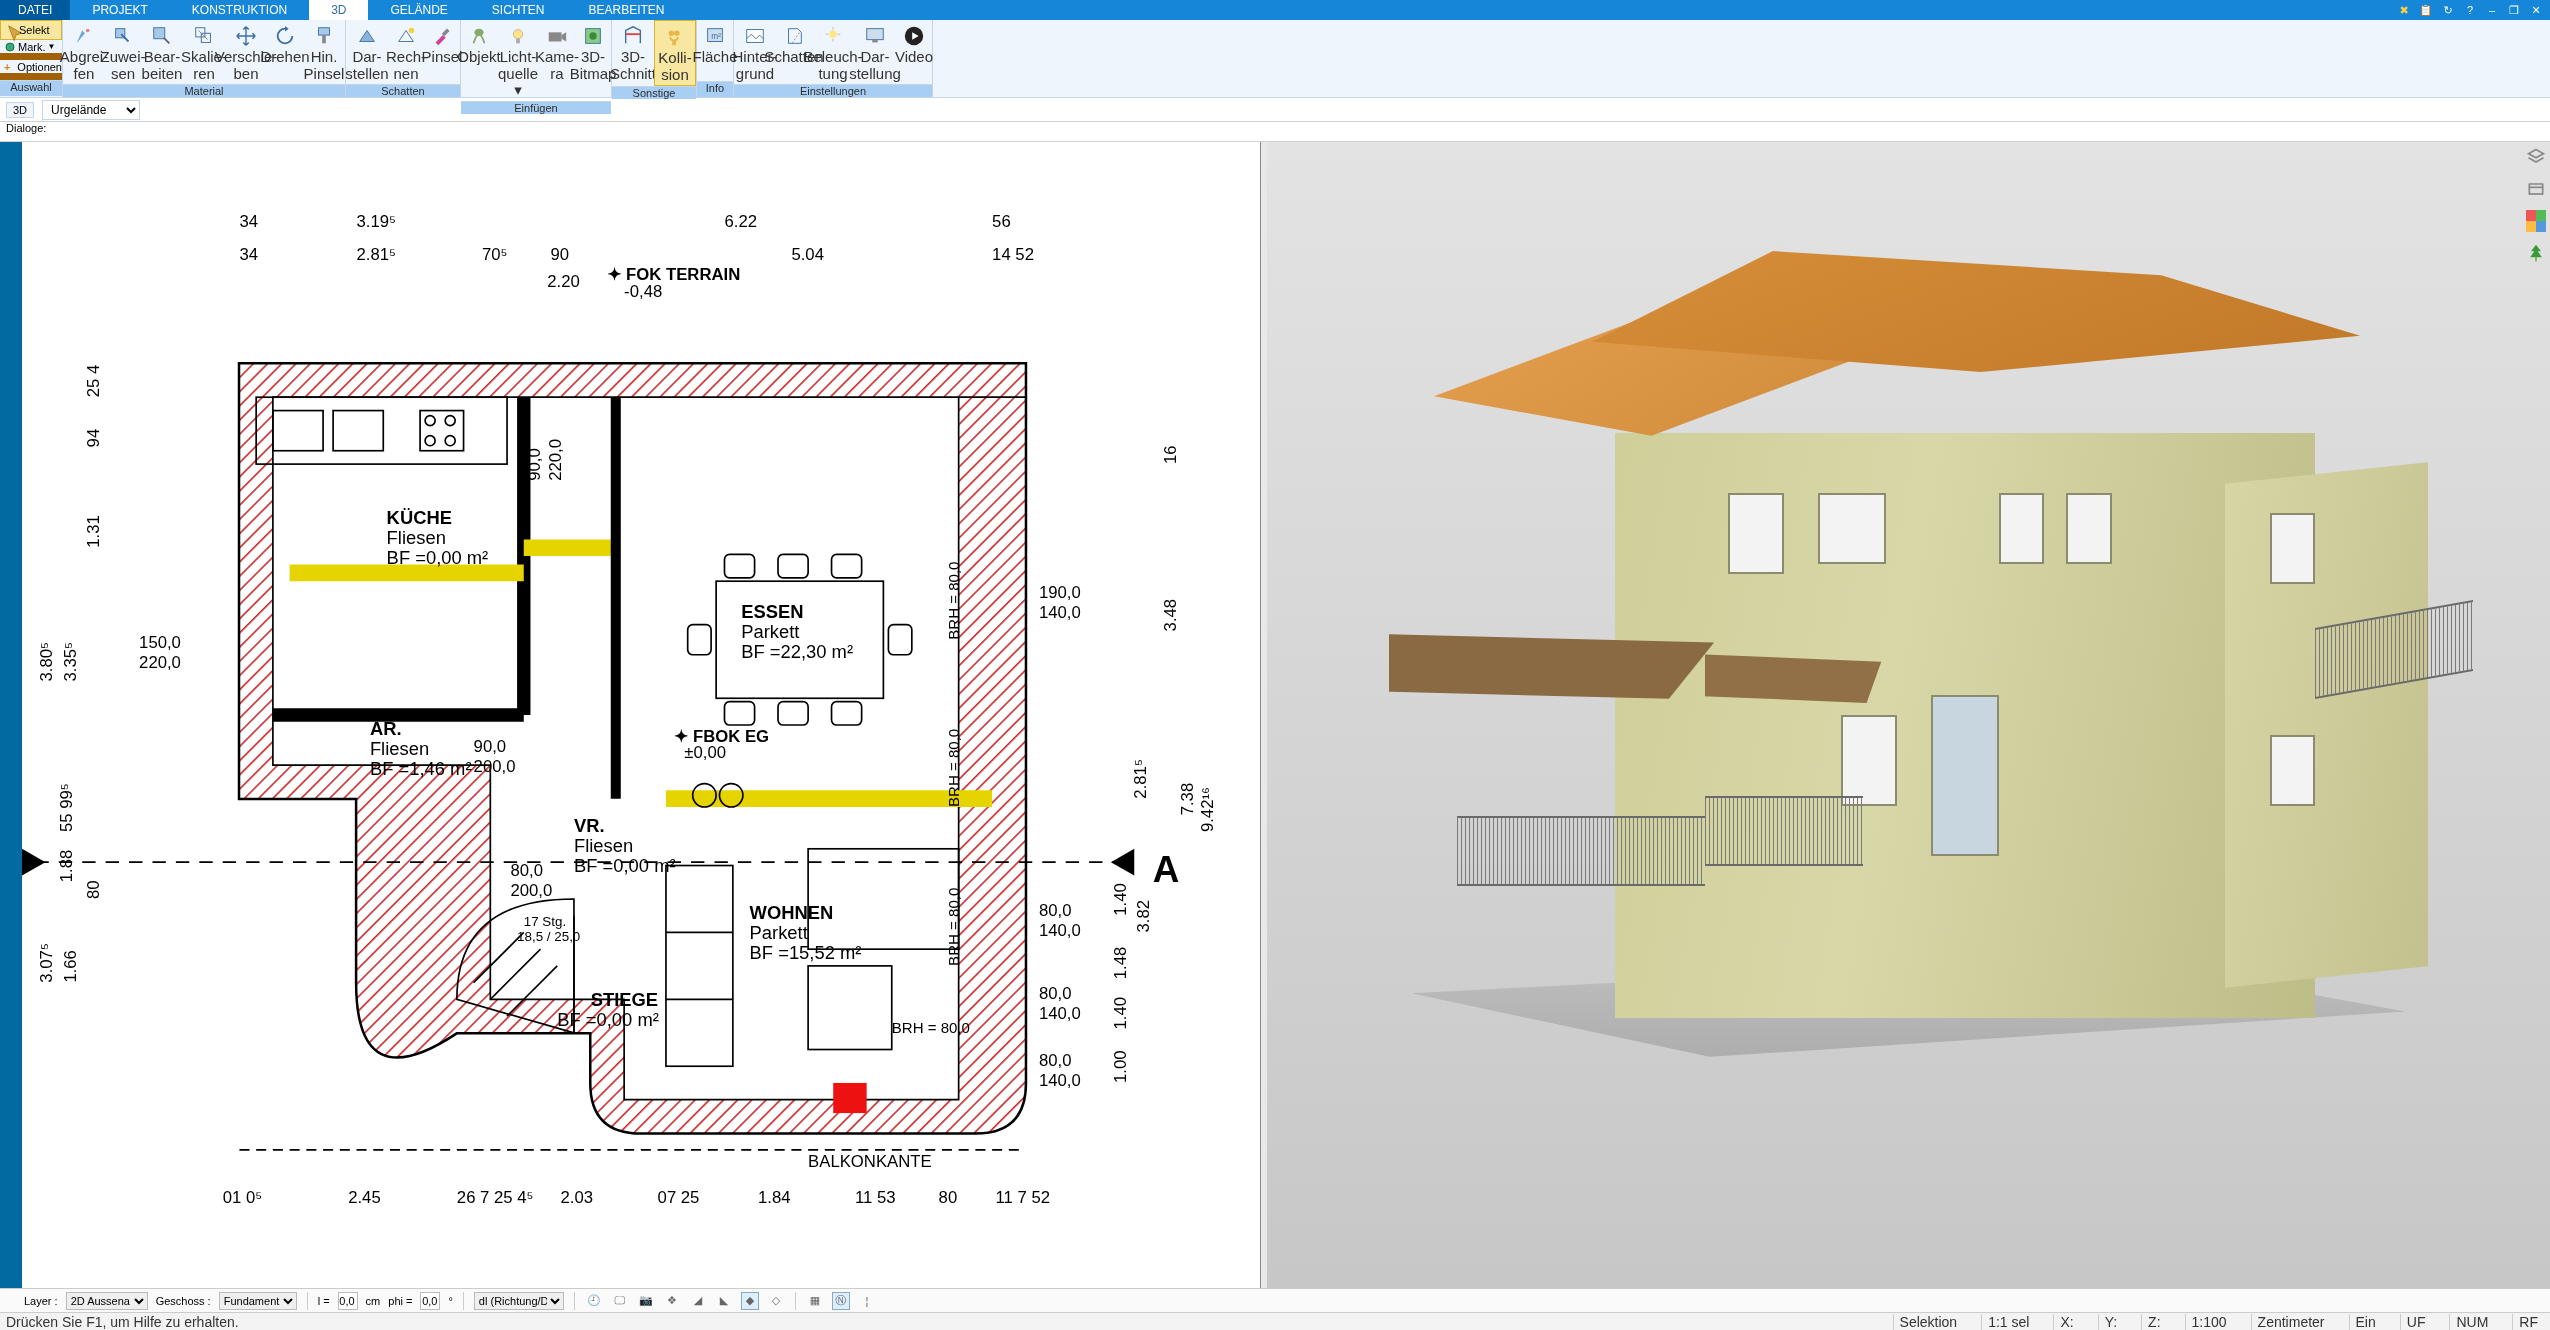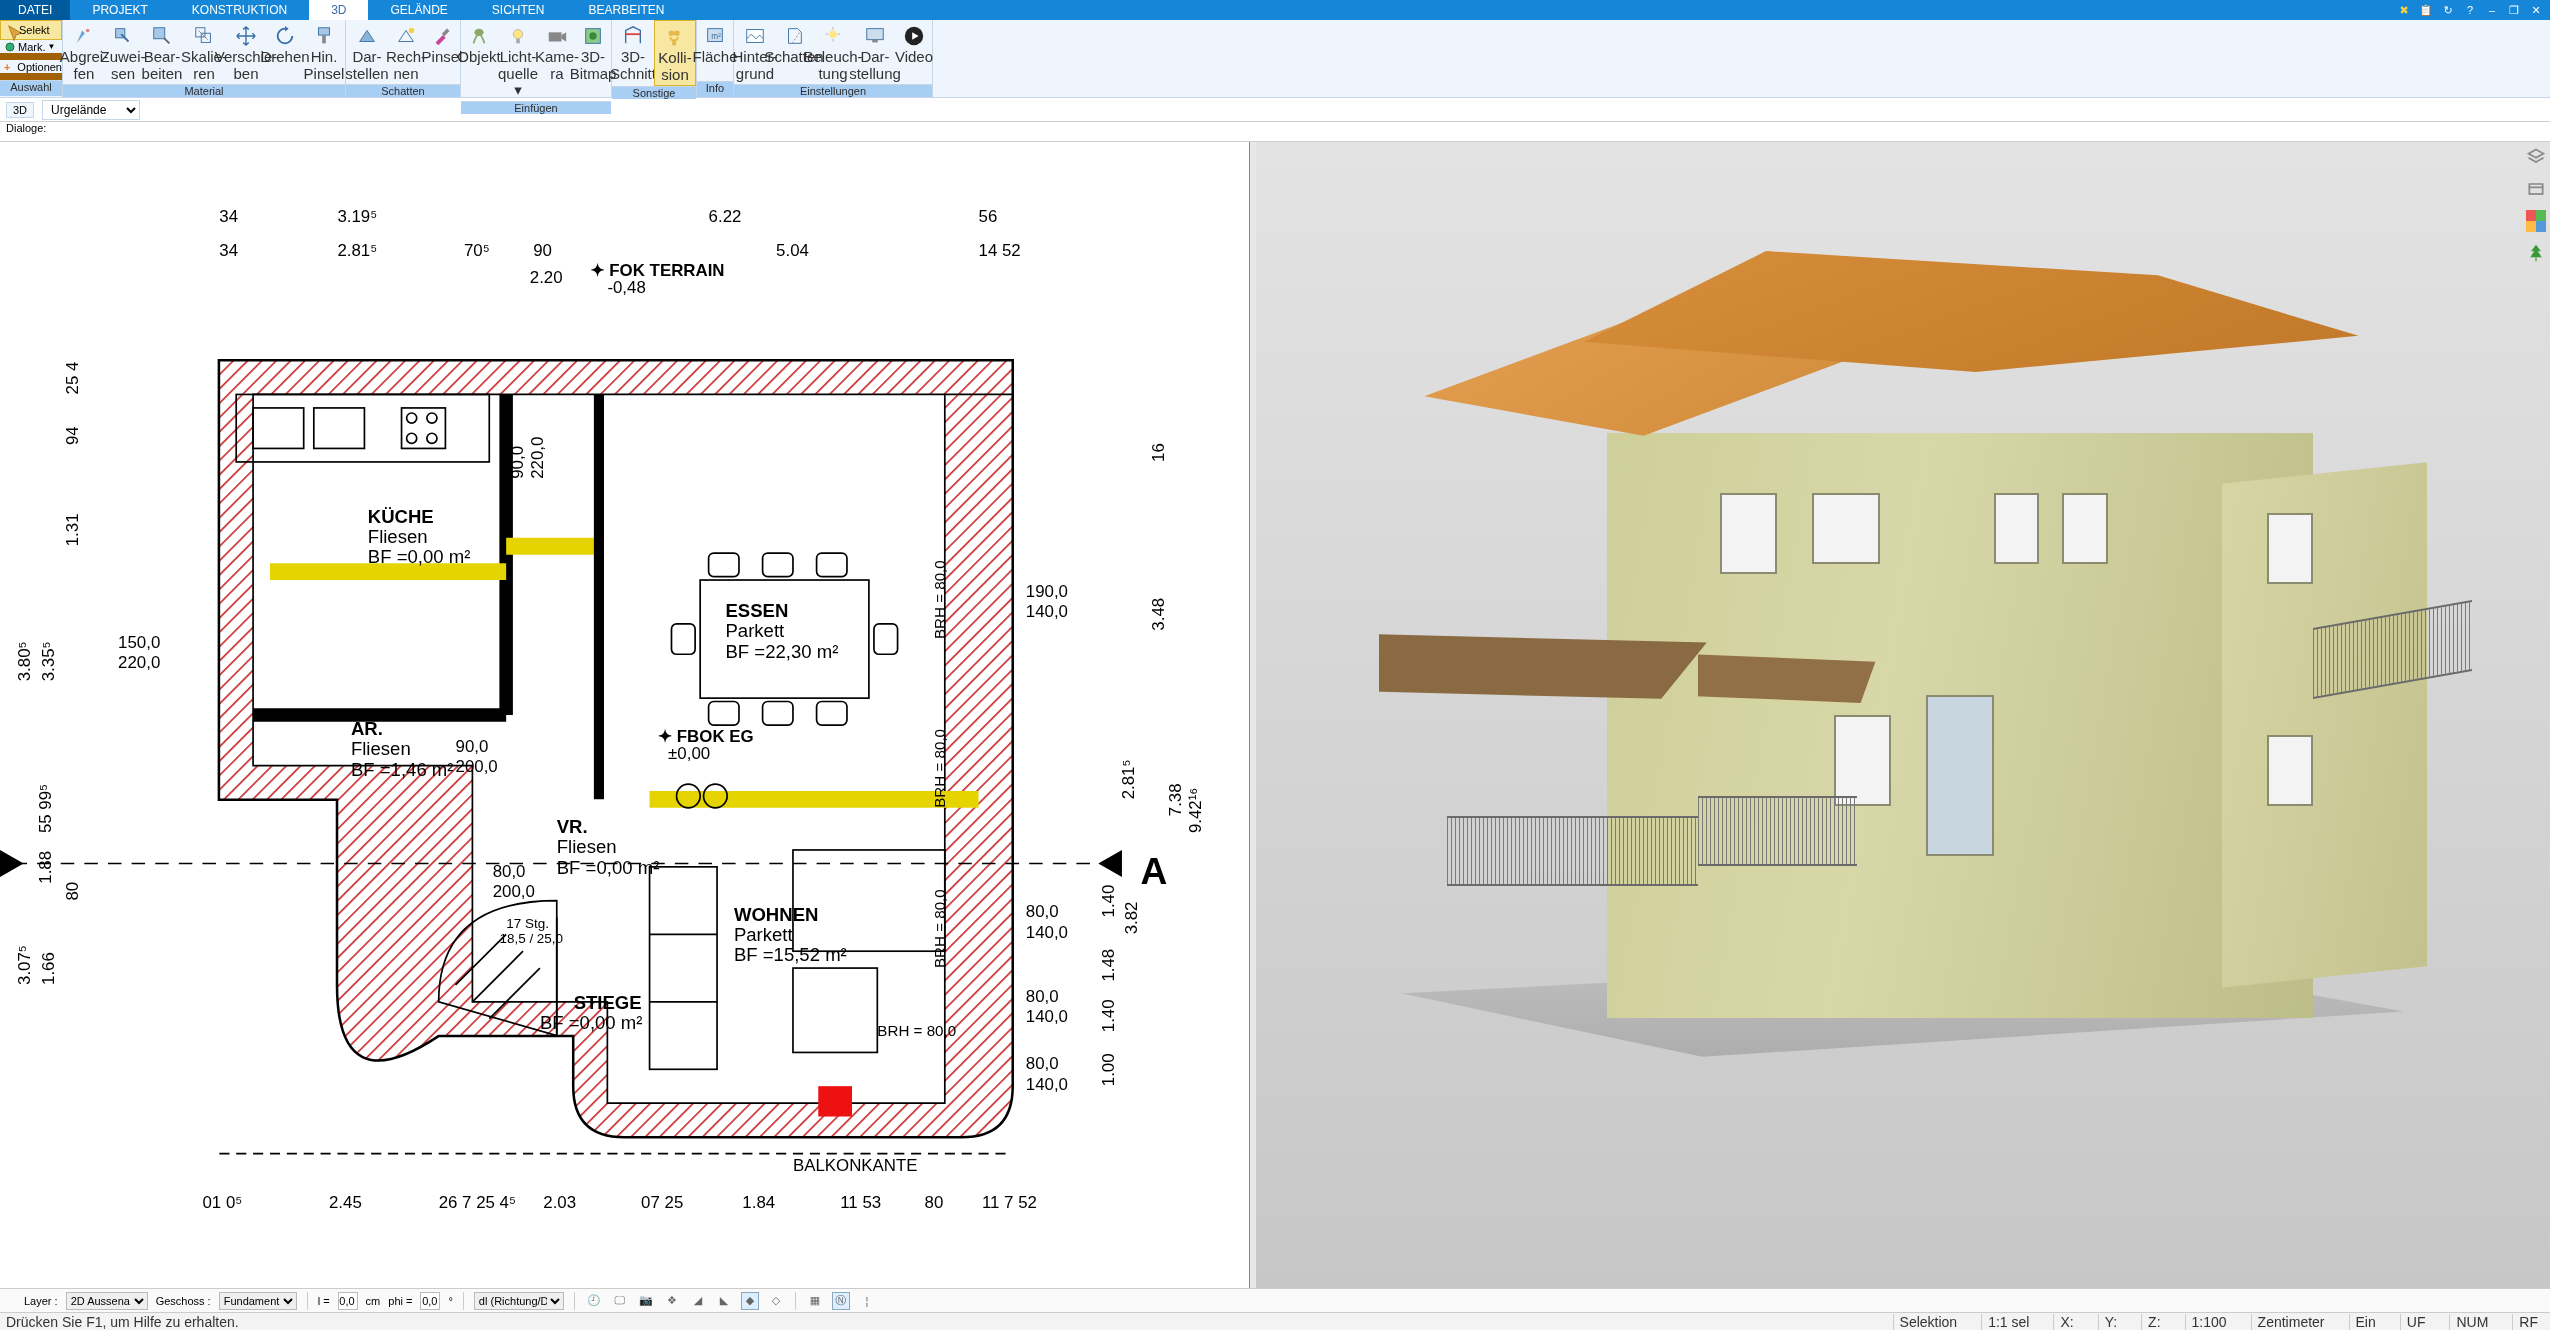--- a/index.html
+++ b/index.html
@@ -32,21 +32,21 @@
 .rbtn .rlbl { font-size: 15px; color: #333; }
 .rbtn.active { background: #f7e7a1; border: 1px solid #d8b52a; }
 
 
 .subbar { height: 24px; background: #fff; border-bottom: 1px solid #d0d0d0; display: flex; align-items: center; font-size: 12px; gap: 8px; padding-left: 6px; }
 .subbar .tag3d { background: #eef5fc; border: 1px solid #c5d6e8; padding: 1px 6px; font-size: 11px; }
 .subbar select { font-size: 12px; height: 20px; border: 1px solid #c5d6e8; background: #fff; padding: 0 16px 0 4px; }
 .dialoge-row { height: 20px; border-bottom: 1px solid #d0d0d0; font-size: 11px; padding-left: 6px; display: flex; align-items: flex-start; background: #fff; }
 
 
-.workspace { position: absolute; top: 142px; bottom: 42px; left: 0; right: 0; display: flex; background: #ef4444; }
+.workspace { position: absolute; top: 142px; bottom: 42px; left: 0; right: 0; display: flex; background: #0369a1; padding-left: 22px; }
 .pane { position: relative; overflow: hidden; }
 .pane.left { width: 49%; border-right: 1px solid #888; background: #fff; }
 .pane.right { flex: 1; background: linear-gradient(#e3e3e3, #c7c7c7); }
 .splitter { width: 6px; background: #e8e8e8; cursor: col-resize; }
 
 
 .plan { position: absolute; inset: 0; }
 .plan svg { width: 100%; height: 100%; }
 
 

